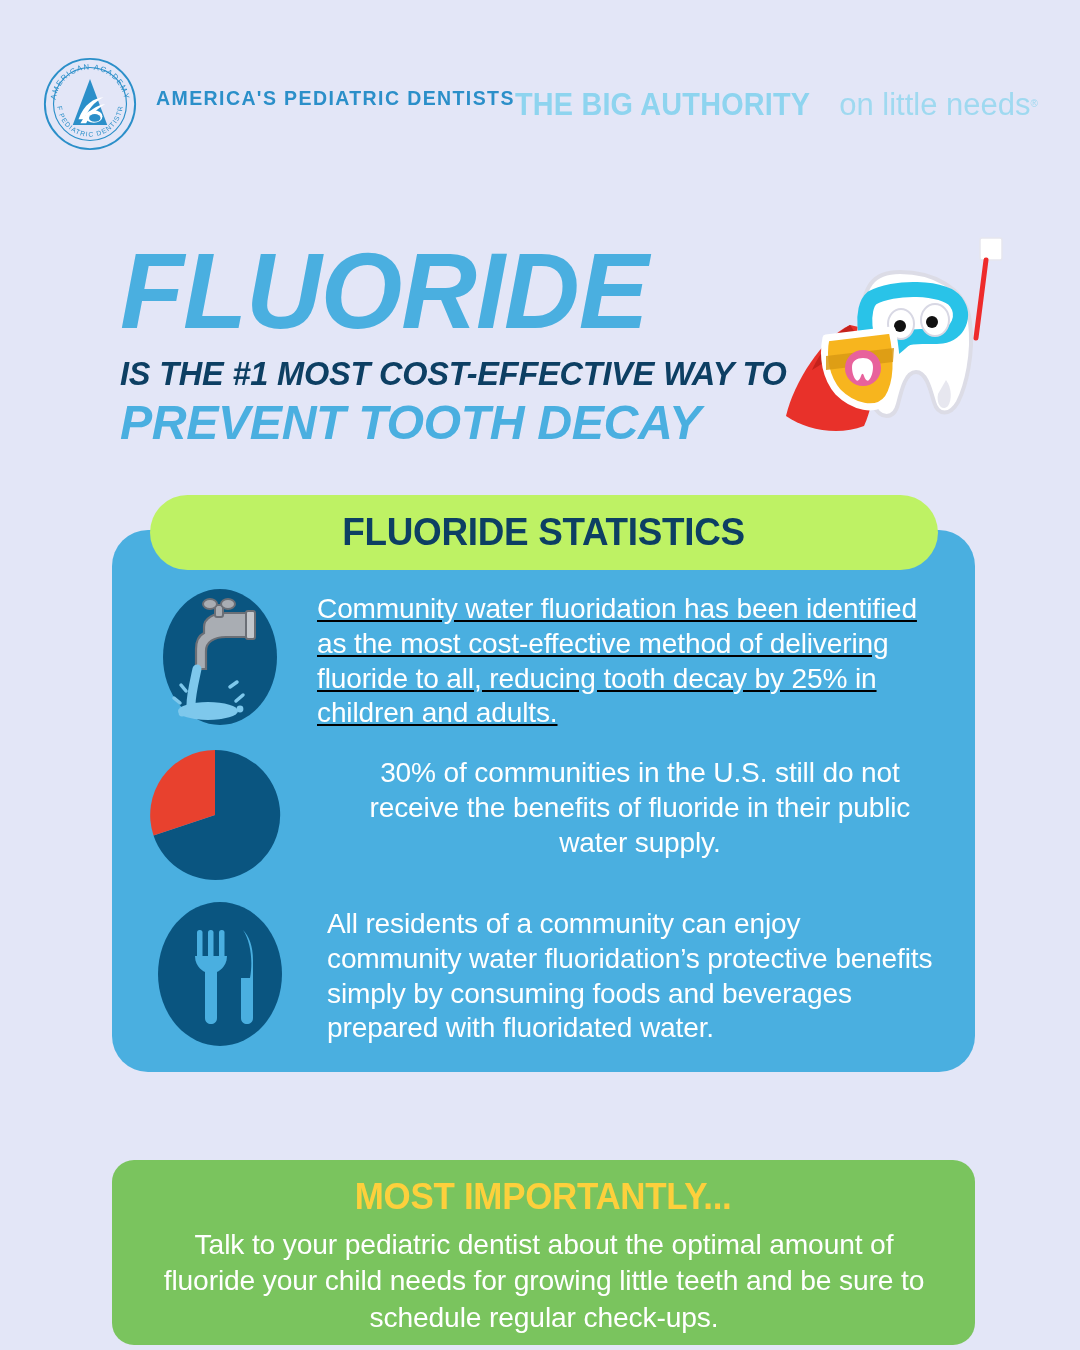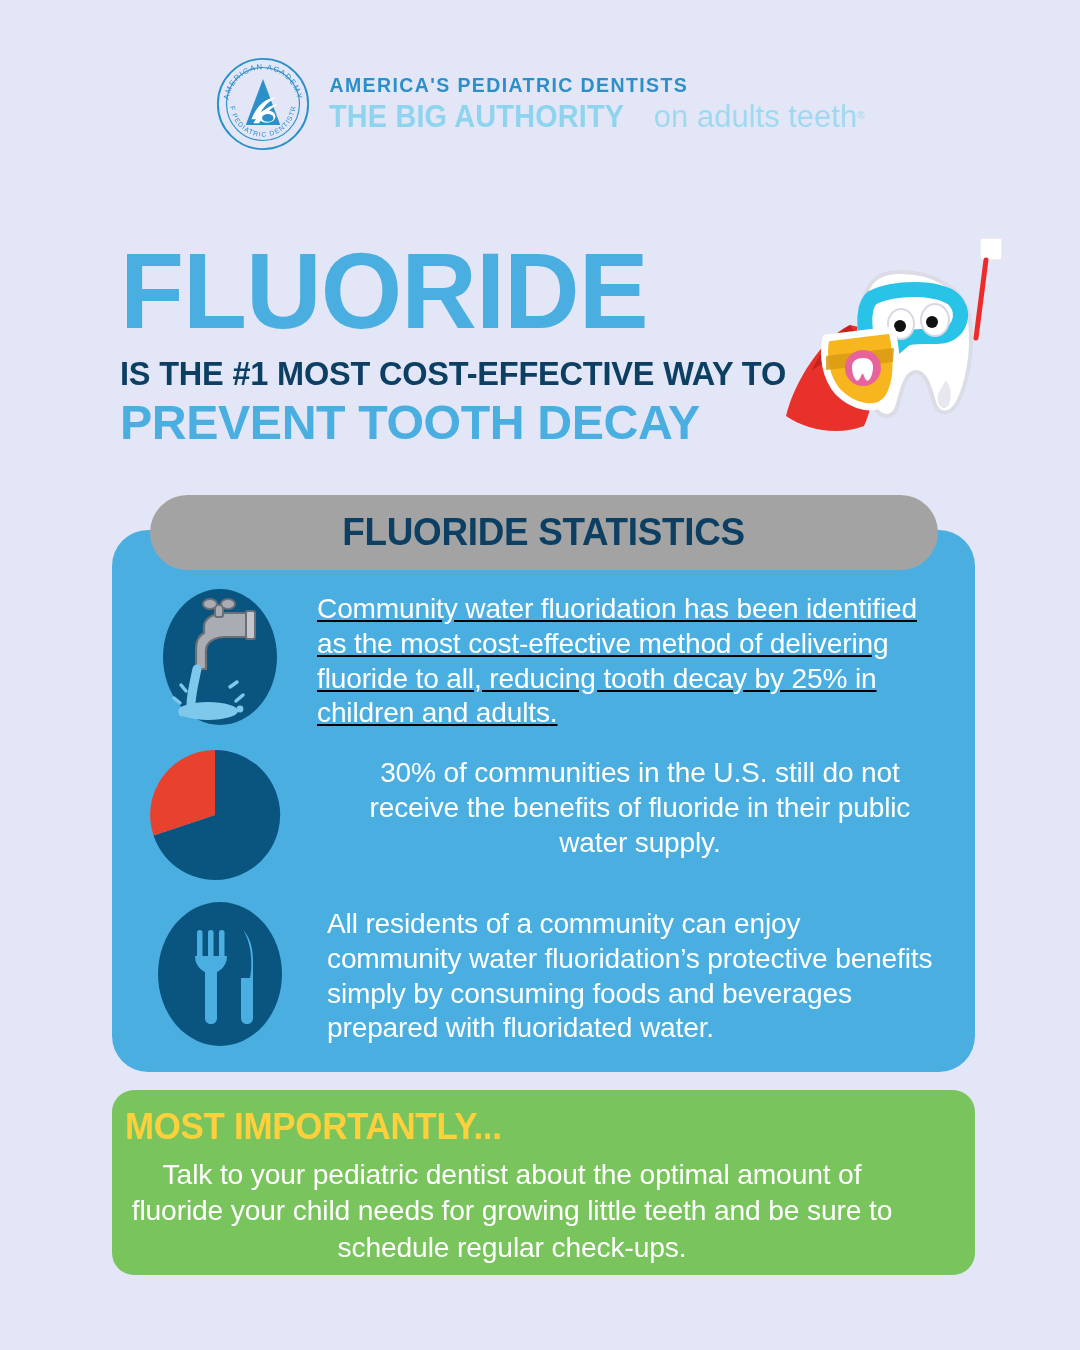--- a/index.html
+++ b/index.html
@@ -10,38 +10,38 @@
     overflow:hidden;
   }
   .page{ position:relative; width:1080px; height:1350px; background:#e3e6f7; }
 
   
   .logo-header{
     position:absolute; left:0; top:56px; width:1080px;
     display:flex; justify-content:center; align-items:center; gap:18px;
   }
   .seal{ width:96px; height:96px; flex:0 0 96px; }
-  .logo-text{ display:flex; flex-direction:column; line-height:1; }
+  .logo-text{ display:flex; flex-direction:row; line-height:1; }
   .logo-line1{
     font-size:19.5px; font-weight:bold; color:#2b8fc9;
     letter-spacing:1.4px; margin-bottom:5px;
   }
   .logo-line2{ display:flex; align-items:center; white-space:nowrap; }
   .logo-big{
     font-size:31px; font-weight:bold; color:#8ed4ef;
     letter-spacing:0.2px; font-stretch:condensed;
     transform:scaleX(0.93); transform-origin:left center;
   }
   .logo-little{
     font-size:31px; color:#9fd9f0; margin-left:7px; font-weight:400;
   }
   .logo-reg{ font-size:10px; color:#9fd9f0; vertical-align:super; }
 
   
-  .headline{ position:absolute; left:120px; top:240px; width:720px; }
+  .headline{ position:absolute; left:120px; top:240px; width:720px;font-style:italic; }
   .h-fluoride{
     font-size:108px; font-weight:bold; color:#4aafe0;
     letter-spacing:-1px; line-height:0.95;
     transform:scaleX(0.97); transform-origin:left top;
   }
   .h-sub1{
     font-size:33px; font-weight:bold; color:#0d3f63;
     letter-spacing:-0.2px; margin-top:14px; line-height:1;
     transform:scaleX(0.985); transform-origin:left top;
   }
@@ -56,21 +56,21 @@
 
   
   .stats-panel{
     position:absolute; left:112px; top:530px;
     width:863px; height:542px;
     background:#4aafe0; border-radius:36px;
   }
   .stats-banner{
     position:absolute; left:150px; top:495px;
     width:788px; height:75px;
-    background:#a3a3a3; border-radius:38px;
+    background:#bef264; border-radius:38px;
     display:flex; align-items:center; justify-content:center;
   }
   .stats-banner-text{
     font-size:38px; font-weight:bold; color:#0d3f63;
     letter-spacing:-0.3px;
     transform:scaleX(0.97);
   }
 
   .stat-row{ position:absolute; display:flex; align-items:flex-start; }
   .stat-icon{ flex:0 0 auto; }
@@ -81,24 +81,24 @@
   }
   #row1{ left:160px; top:585px;text-decoration:underline; }
   #row1 .stat-text{ width:610px; margin-left:37px; margin-top:6px; }
   #row2{ left:145px; top:745px;text-align:center; }
   #row2 .stat-text{ width:615px; margin-left:52px; margin-top:10px; }
   #row3{ left:155px; top:900px; }
   #row3 .stat-text{ width:620px; margin-left:42px; margin-top:6px; }
 
   
   .green-panel{
-    position:absolute; left:112px; top:1090px;
+    position:absolute; left:112px; top:1160px;
     width:863px; height:185px;
     background:#7ac45e; border-radius:22px;
-    display:flex; flex-direction:column; 
+    display:flex; flex-direction:column; align-items:center;
     padding-top:18px;
   }
   .green-title{
     font-size:36px; font-weight:bold; color:#fdd03c;
     letter-spacing:-0.3px; line-height:1.05;
     transform:scaleX(0.97);
   }
   .green-body{
     margin-top:10px; width:800px; text-align:center;
     font-size:28.5px; line-height:1.28; color:#ffffff;
@@ -130,21 +130,21 @@
       </text>
       <text font-size="7" font-family="Liberation Sans, sans-serif" fill="#2b8fc9" letter-spacing="1.1">
         <textPath href="#arcBot" startOffset="50%" text-anchor="middle">OF PEDIATRIC DENTISTRY</textPath>
       </text>
     </svg>
 
     <div class="logo-text">
       <div class="logo-line1">AMERICA'S PEDIATRIC DENTISTS</div>
       <div class="logo-line2">
         <span class="logo-big">THE BIG AUTHORITY</span>
-        <span class="logo-little">on adults teeth</span>
+        <span class="logo-little">on little needs</span>
         <span class="logo-reg">®</span>
       </div>
     </div>
   </div>
 
   <div class="headline">
     <div class="h-fluoride">FLUORIDE</div>
     <div class="h-sub1">IS THE #1 MOST COST-EFFECTIVE WAY TO</div>
     <div class="h-sub2">PREVENT TOOTH DECAY</div>
   </div>

